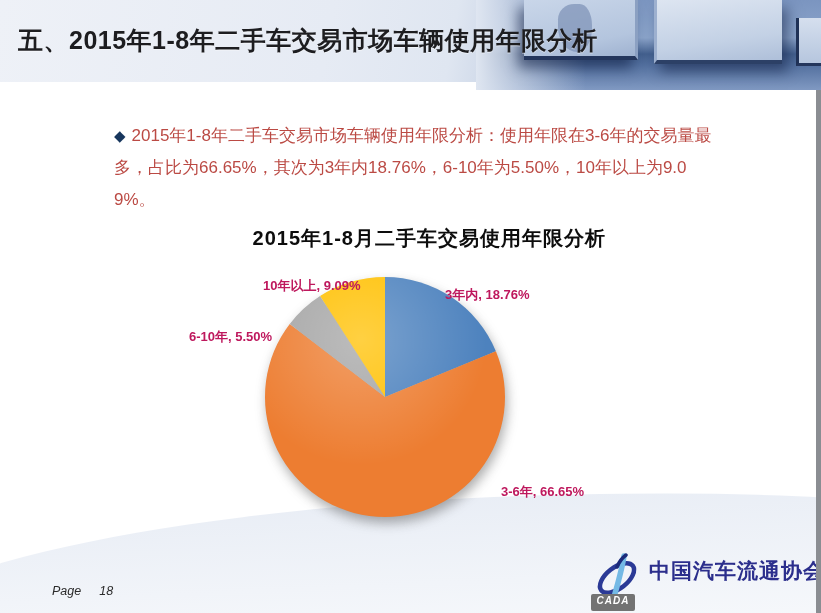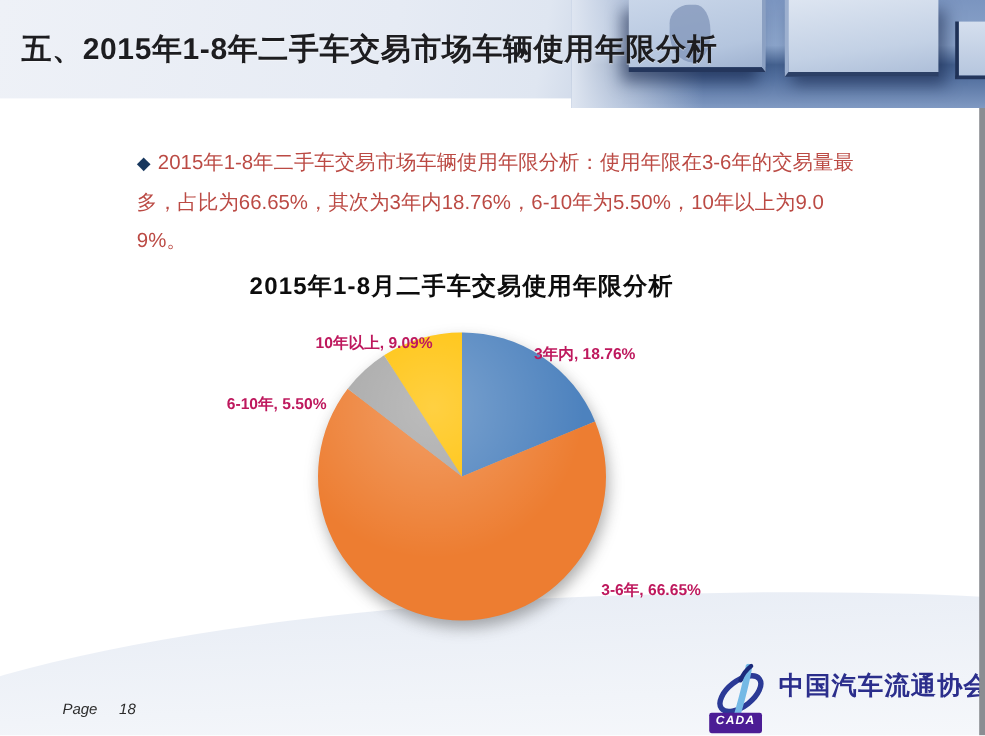--- a/index.html
+++ b/index.html
@@ -57,22 +57,22 @@
   }
   
   .summary{
     position:absolute; left:114px; top:120px; width:598px;
     font-size:17px; line-height:32px; color:#bb4a44; text-align:left;
     word-break:break-all;
   }
   .summary .bullet{color:#17365d; margin-right:6px; font-size:15px;}
   
   .chart-title{
-    position:absolute; left:208px; top:225px; width:420px;
-    text-align:left; font-size:20px; font-weight:bold; color:#0d0d0d;
+    position:absolute; left:186px; top:225px; width:420px;
+    text-align:right; font-size:20px; font-weight:bold; color:#0d0d0d;
     font-family:"Liberation Sans","DejaVu Sans",sans-serif; letter-spacing:1px;
   }
   .pie-svg{
     position:absolute; left:255px; top:267px;
     filter:drop-shadow(2px 6px 6px rgba(70,70,70,.45));
   }
   .pie-sheen{
     position:absolute; left:265px; top:277px; width:240px; height:240px;
     border-radius:50%; pointer-events:none;
     background:radial-gradient(circle at 40% 26%,rgba(255,255,255,.26),rgba(255,255,255,0) 55%);
@@ -87,21 +87,21 @@
   
   .footer{
     position:absolute; left:52px; top:584px; font-style:italic;
     font-size:12.5px; color:#2b2b2b; display:flex; gap:18px;
   }
   
   .logo{position:absolute; left:585px; top:551px; width:230px; height:60px;}
   .logo-icon{position:absolute; left:8px; top:2px;}
   .cada-badge{
     position:absolute; left:6px; top:43px; width:44px; height:17px;
-    background:#4c1d95; color:#ffffff; font-size:10px; font-weight:bold;
+    background:#737373; color:#ffffff; font-size:10px; font-weight:bold;
     font-style:italic; text-align:center; line-height:13px; letter-spacing:1px;
     border-radius:2px;
   }
   .logo-cn{
     position:absolute; left:64px; top:6px; width:166px;
     font-family:"Liberation Serif","DejaVu Serif",serif;
     font-size:21px; font-weight:bold; color:#2b2e8c; letter-spacing:1px; white-space:nowrap;
   }
   .logo-en{
     position:absolute; left:60px; top:37px; width:170px;

